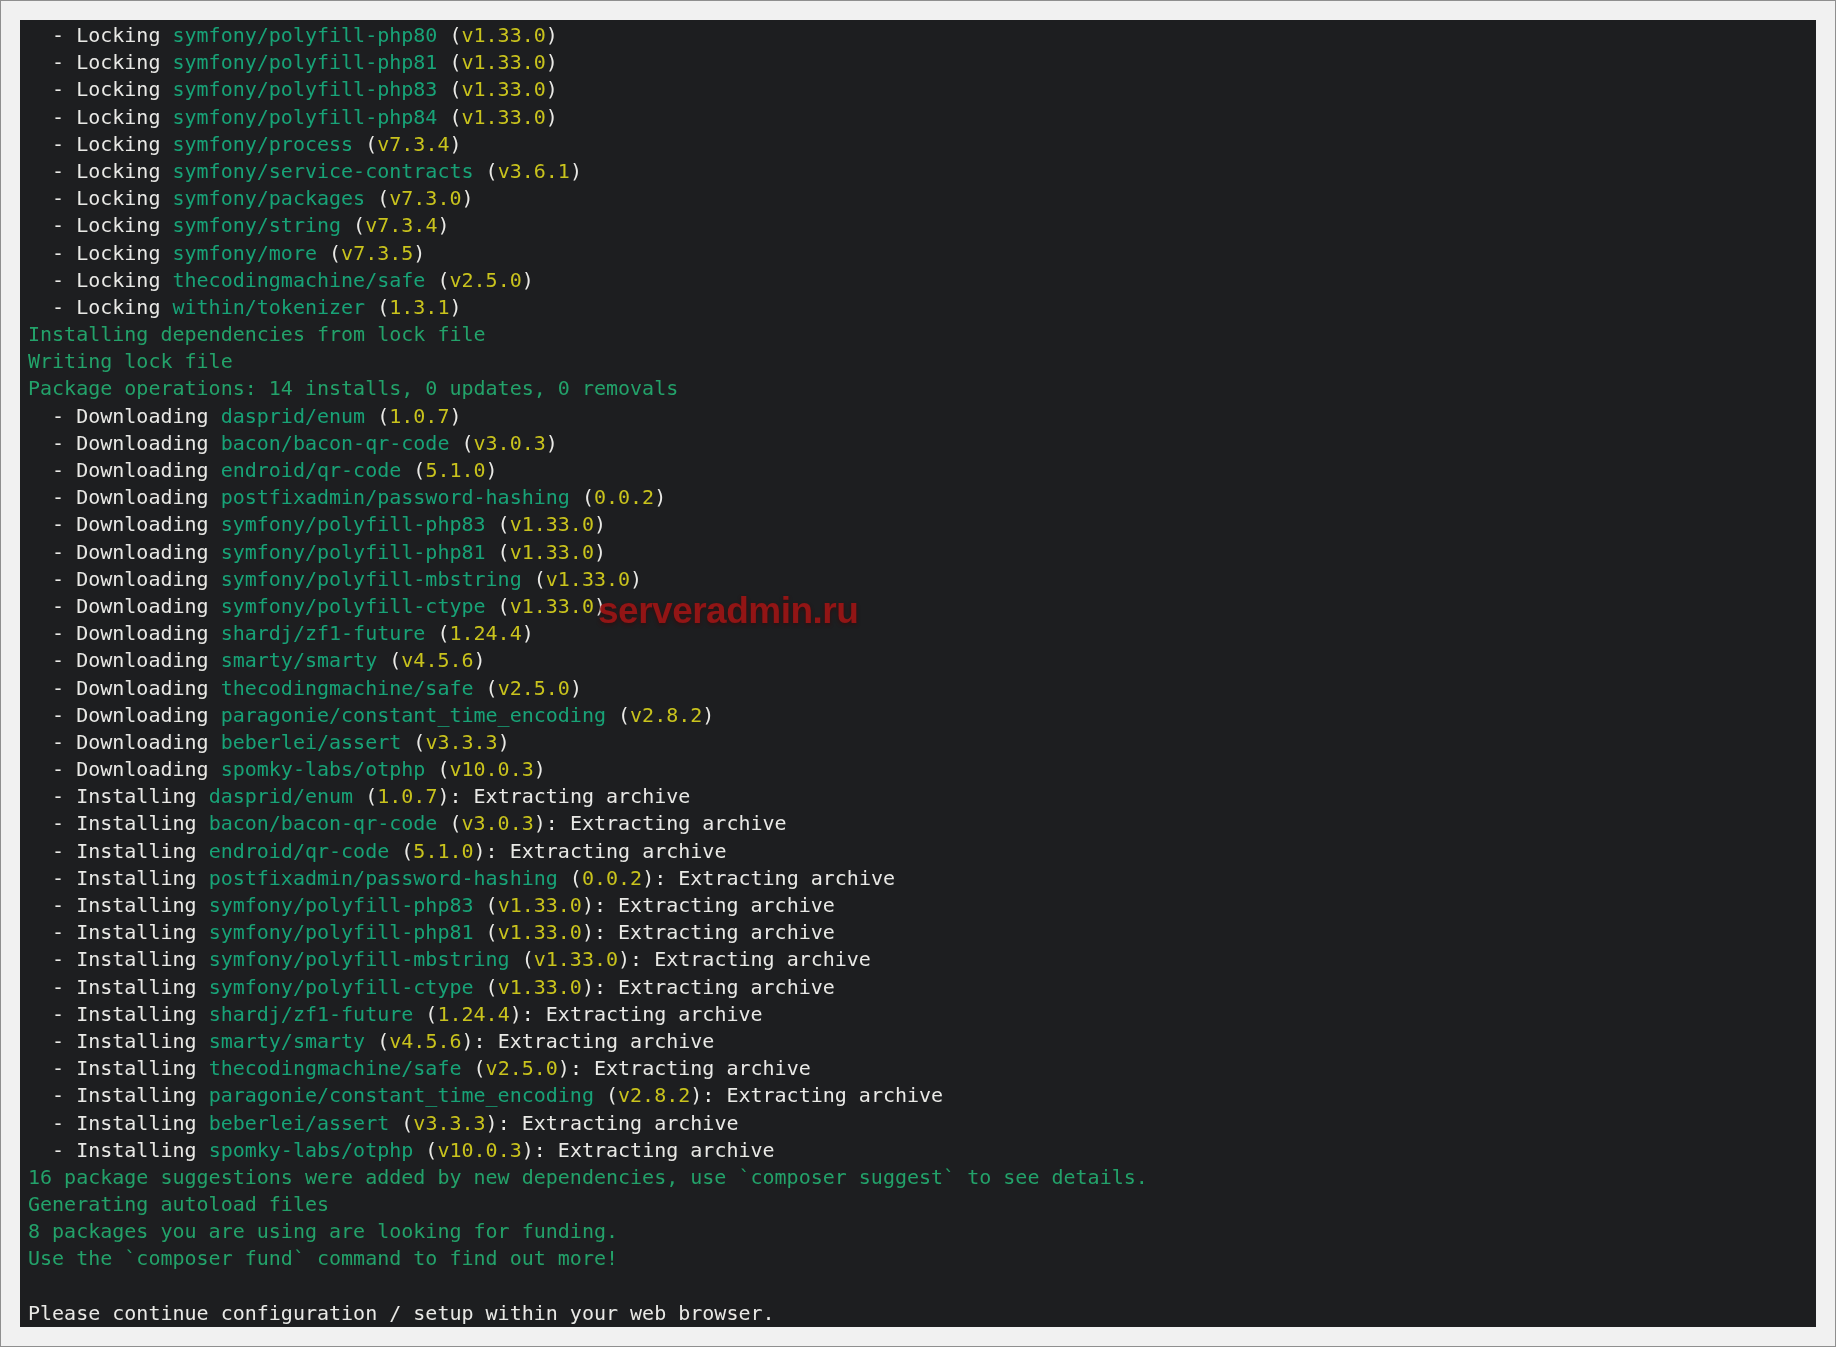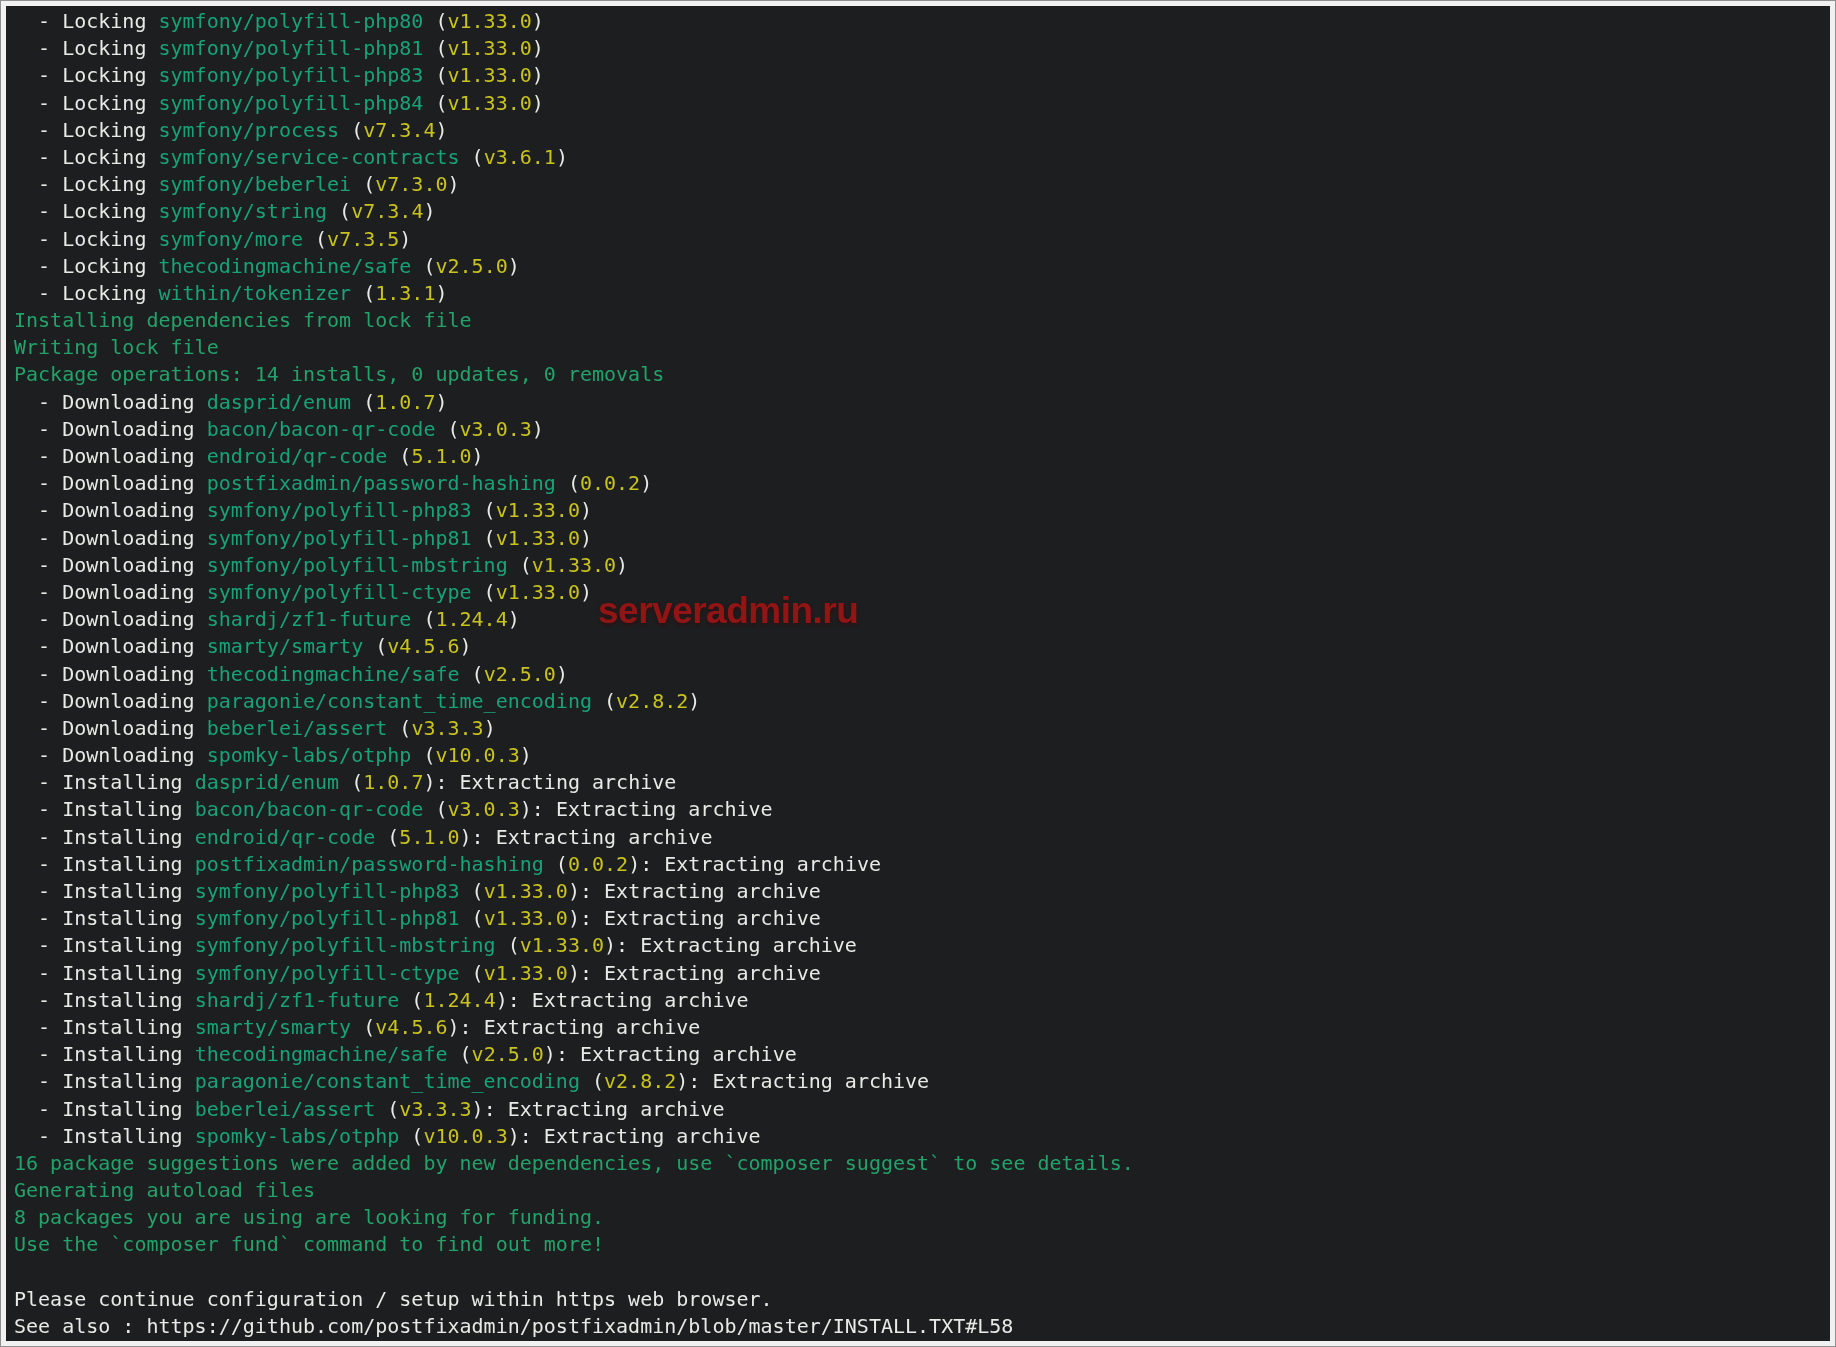--- a/index.html
+++ b/index.html
@@ -10,21 +10,21 @@
     overflow: hidden;
     background: #bdbdbd;
     font-family: "DejaVu Sans Mono", monospace;
   }
   .frame {
     position: absolute;
     inset: 0;
     box-sizing: border-box;
     border: 1px solid var(--frame-edge);
     background: var(--frame);
-    padding: 5px;
+    padding: 19px;
   }
   .terminal {
     position: relative;
     width: 100%;
     height: 100%;
     box-sizing: border-box;
     background: var(--bg);
     color: var(--txt);
     font-family: "DejaVu Sans Mono", monospace;
     font-size: 20px;
@@ -63,21 +63,21 @@
 <body>
 
 <div class="frame">
   <div class="terminal" id="terminal">
       <div class="line"><span class="c-w">  - Locking </span><span class="c-p">symfony/polyfill-php80</span><span class="c-w"> (</span><span class="c-y">v1.33.0</span><span class="c-w">)</span></div>
       <div class="line"><span class="c-w">  - Locking </span><span class="c-p">symfony/polyfill-php81</span><span class="c-w"> (</span><span class="c-y">v1.33.0</span><span class="c-w">)</span></div>
       <div class="line"><span class="c-w">  - Locking </span><span class="c-p">symfony/polyfill-php83</span><span class="c-w"> (</span><span class="c-y">v1.33.0</span><span class="c-w">)</span></div>
       <div class="line"><span class="c-w">  - Locking </span><span class="c-p">symfony/polyfill-php84</span><span class="c-w"> (</span><span class="c-y">v1.33.0</span><span class="c-w">)</span></div>
       <div class="line"><span class="c-w">  - Locking </span><span class="c-p">symfony/process</span><span class="c-w"> (</span><span class="c-y">v7.3.4</span><span class="c-w">)</span></div>
       <div class="line"><span class="c-w">  - Locking </span><span class="c-p">symfony/service-contracts</span><span class="c-w"> (</span><span class="c-y">v3.6.1</span><span class="c-w">)</span></div>
-      <div class="line"><span class="c-w">  - Locking </span><span class="c-p">symfony/beberlei</span><span class="c-w"> (</span><span class="c-y">v7.3.0</span><span class="c-w">)</span></div>
+      <div class="line"><span class="c-w">  - Locking </span><span class="c-p">symfony/packages</span><span class="c-w"> (</span><span class="c-y">v7.3.0</span><span class="c-w">)</span></div>
       <div class="line"><span class="c-w">  - Locking </span><span class="c-p">symfony/string</span><span class="c-w"> (</span><span class="c-y">v7.3.4</span><span class="c-w">)</span></div>
       <div class="line"><span class="c-w">  - Locking </span><span class="c-p">symfony/more</span><span class="c-w"> (</span><span class="c-y">v7.3.5</span><span class="c-w">)</span></div>
       <div class="line"><span class="c-w">  - Locking </span><span class="c-p">thecodingmachine/safe</span><span class="c-w"> (</span><span class="c-y">v2.5.0</span><span class="c-w">)</span></div>
       <div class="line"><span class="c-w">  - Locking </span><span class="c-p">within/tokenizer</span><span class="c-w"> (</span><span class="c-y">1.3.1</span><span class="c-w">)</span></div>
       <div class="line"><span class="c-g">Installing dependencies from lock file</span></div>
       <div class="line"><span class="c-g">Writing lock file</span></div>
       <div class="line"><span class="c-g">Package operations: 14 installs, 0 updates, 0 removals</span></div>
       <div class="line"><span class="c-w">  - Downloading </span><span class="c-p">dasprid/enum</span><span class="c-w"> (</span><span class="c-y">1.0.7</span><span class="c-w">)</span></div>
       <div class="line"><span class="c-w">  - Downloading </span><span class="c-p">bacon/bacon-qr-code</span><span class="c-w"> (</span><span class="c-y">v3.0.3</span><span class="c-w">)</span></div>
       <div class="line"><span class="c-w">  - Downloading </span><span class="c-p">endroid/qr-code</span><span class="c-w"> (</span><span class="c-y">5.1.0</span><span class="c-w">)</span></div>
@@ -104,17 +104,17 @@
       <div class="line"><span class="c-w">  - Installing </span><span class="c-p">smarty/smarty</span><span class="c-w"> (</span><span class="c-y">v4.5.6</span><span class="c-w">)</span><span class="c-w">: Extracting archive</span></div>
       <div class="line"><span class="c-w">  - Installing </span><span class="c-p">thecodingmachine/safe</span><span class="c-w"> (</span><span class="c-y">v2.5.0</span><span class="c-w">)</span><span class="c-w">: Extracting archive</span></div>
       <div class="line"><span class="c-w">  - Installing </span><span class="c-p">paragonie/constant_time_encoding</span><span class="c-w"> (</span><span class="c-y">v2.8.2</span><span class="c-w">)</span><span class="c-w">: Extracting archive</span></div>
       <div class="line"><span class="c-w">  - Installing </span><span class="c-p">beberlei/assert</span><span class="c-w"> (</span><span class="c-y">v3.3.3</span><span class="c-w">)</span><span class="c-w">: Extracting archive</span></div>
       <div class="line"><span class="c-w">  - Installing </span><span class="c-p">spomky-labs/otphp</span><span class="c-w"> (</span><span class="c-y">v10.0.3</span><span class="c-w">)</span><span class="c-w">: Extracting archive</span></div>
       <div class="line"><span class="c-g">16 package suggestions were added by new dependencies, use `composer suggest` to see details.</span></div>
       <div class="line"><span class="c-g">Generating autoload files</span></div>
       <div class="line"><span class="c-g">8 packages you are using are looking for funding.</span></div>
       <div class="line"><span class="c-g">Use the `composer fund` command to find out more!</span></div>
       <div class="line"></div>
-      <div class="line"><span class="c-w">Please continue configuration / setup within https web browser.</span></div>
+      <div class="line"><span class="c-w">Please continue configuration / setup within your web browser.</span></div>
       <div class="line"><span class="c-w">See also : </span><span class="c-link">https://github.com/postfixadmin/postfixadmin/blob/master/INSTALL.TXT#L58</span></div>
     </div>
 </div>
 <div class="watermark">serveradmin.ru</div>
 
 </body></html>

